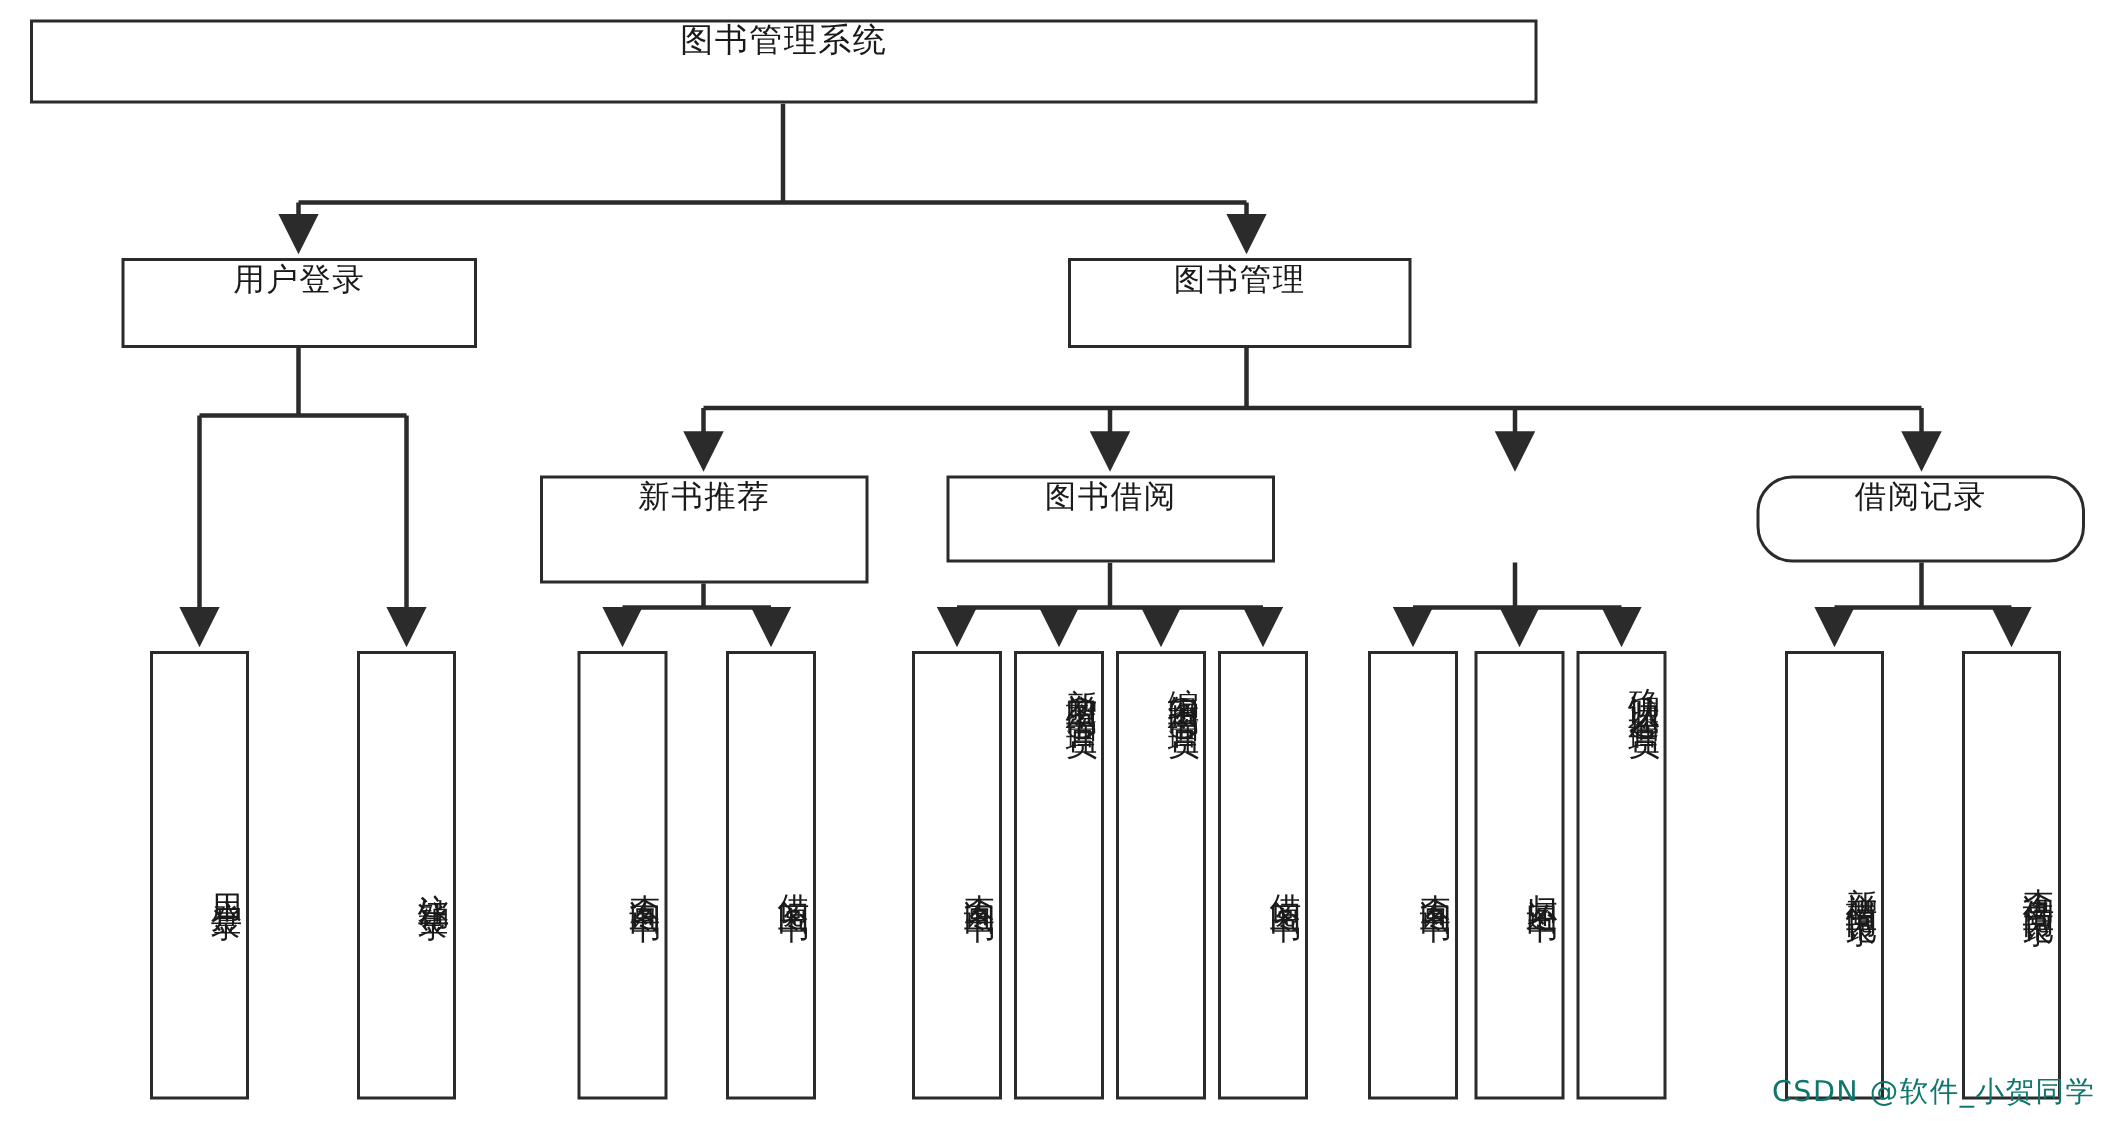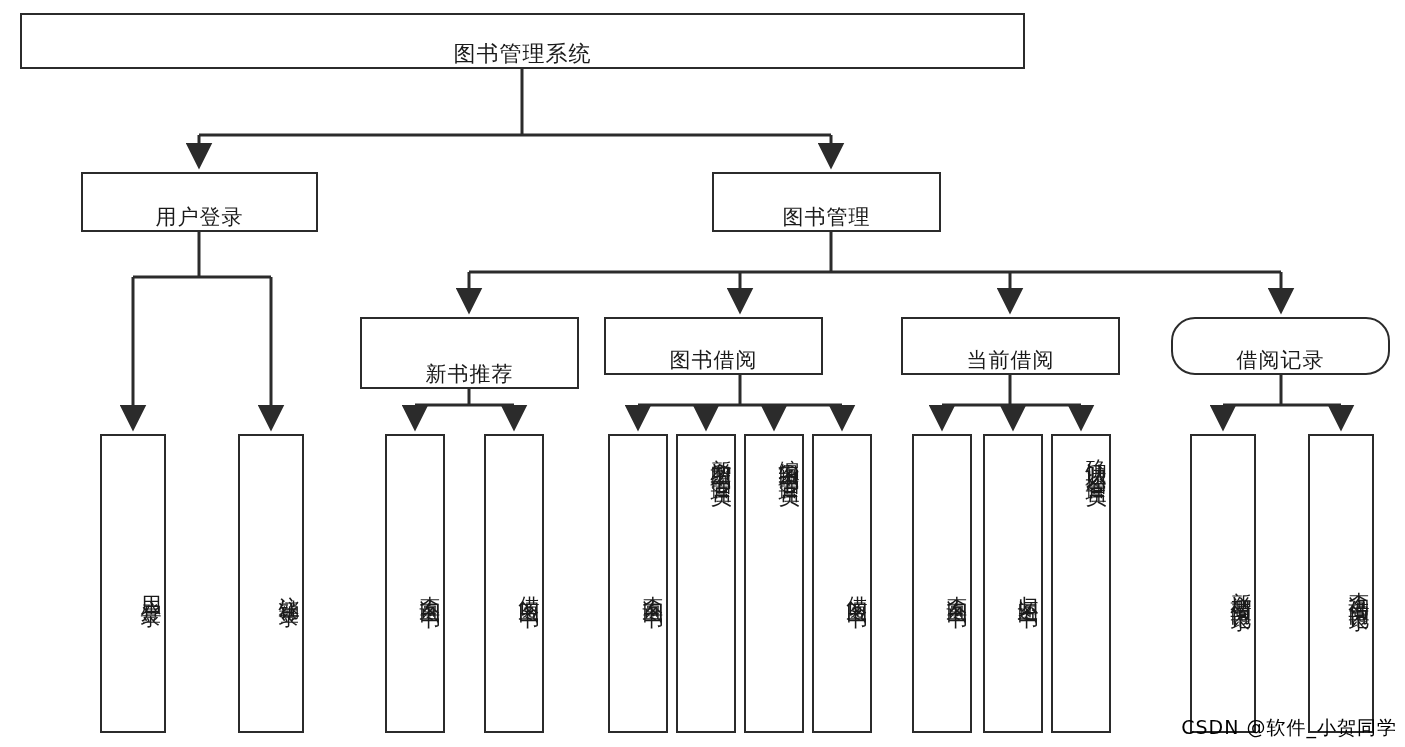--- a/index.html
+++ b/index.html
@@ -25,21 +25,21 @@
     width: 1405px;
     height: 747px;
     pointer-events: none;
   }
   .node {
     position: absolute;
     box-sizing: border-box;
     border: 2px solid #2b2b2b;
     background: #ffffff;
     display: flex;
-    align-items: flex-end;
+    align-items: flex-start;
     justify-content: center;
     color: #1a1a1a;
     letter-spacing: 1px;
   }
   .node.horiz {
     font-size: 21px;
     line-height: 1.2;
     text-align: center;
   }
   .node.root {
@@ -59,21 +59,21 @@
     justify-content: flex-start;
   }
   .node-label {
     display: block;
   }
   .watermark {
     position: absolute;
     right: 8px;
     bottom: 6px;
     font-size: 19px;
-    color: #000000;
+    color: #0f766e;
     letter-spacing: 1px;
     white-space: nowrap;
     margin-left: 20px;
   }
 </style>
 </head>
 <body>
 
 <div id="diagram-root">
 
@@ -134,25 +134,22 @@
   <div class="node horiz" style="left:81px; top:172px; width:237px; height:60px;">
     <span class="node-label">用户登录</span>
   </div>
   <div class="node horiz" style="left:712px; top:172px; width:229px; height:60px;">
     <span class="node-label">图书管理</span>
   </div>
 
   <div class="node horiz" style="left:360px; top:317px; width:219px; height:72px;">
     <span class="node-label">新书推荐</span>
   </div>
-  <div class="node horiz" style="left:604px; top:317px; width:219px; height:58px;">
+  <div class="node horiz" style="left:631px; top:317px; width:219px; height:58px;">
     <span class="node-label">图书借阅</span>
-  </div>
-  <div class="node horiz" style="left:901px; top:317px; width:219px; height:58px;">
-    <span class="node-label">当前借阅</span>
   </div>
   <div class="node horiz" style="left:1171px; top:317px; width:219px; height:58px;border-radius:24px;">
     <span class="node-label">借阅记录</span>
   </div>
 
   <div class="node leaf" style="left:100px; top:434px; width:66px; height:299px;">
     <span class="node-label">用户登录</span>
   </div>
   <div class="node leaf" style="left:238px; top:434px; width:66px; height:299px;">
     <span class="node-label">注销登录</span>

